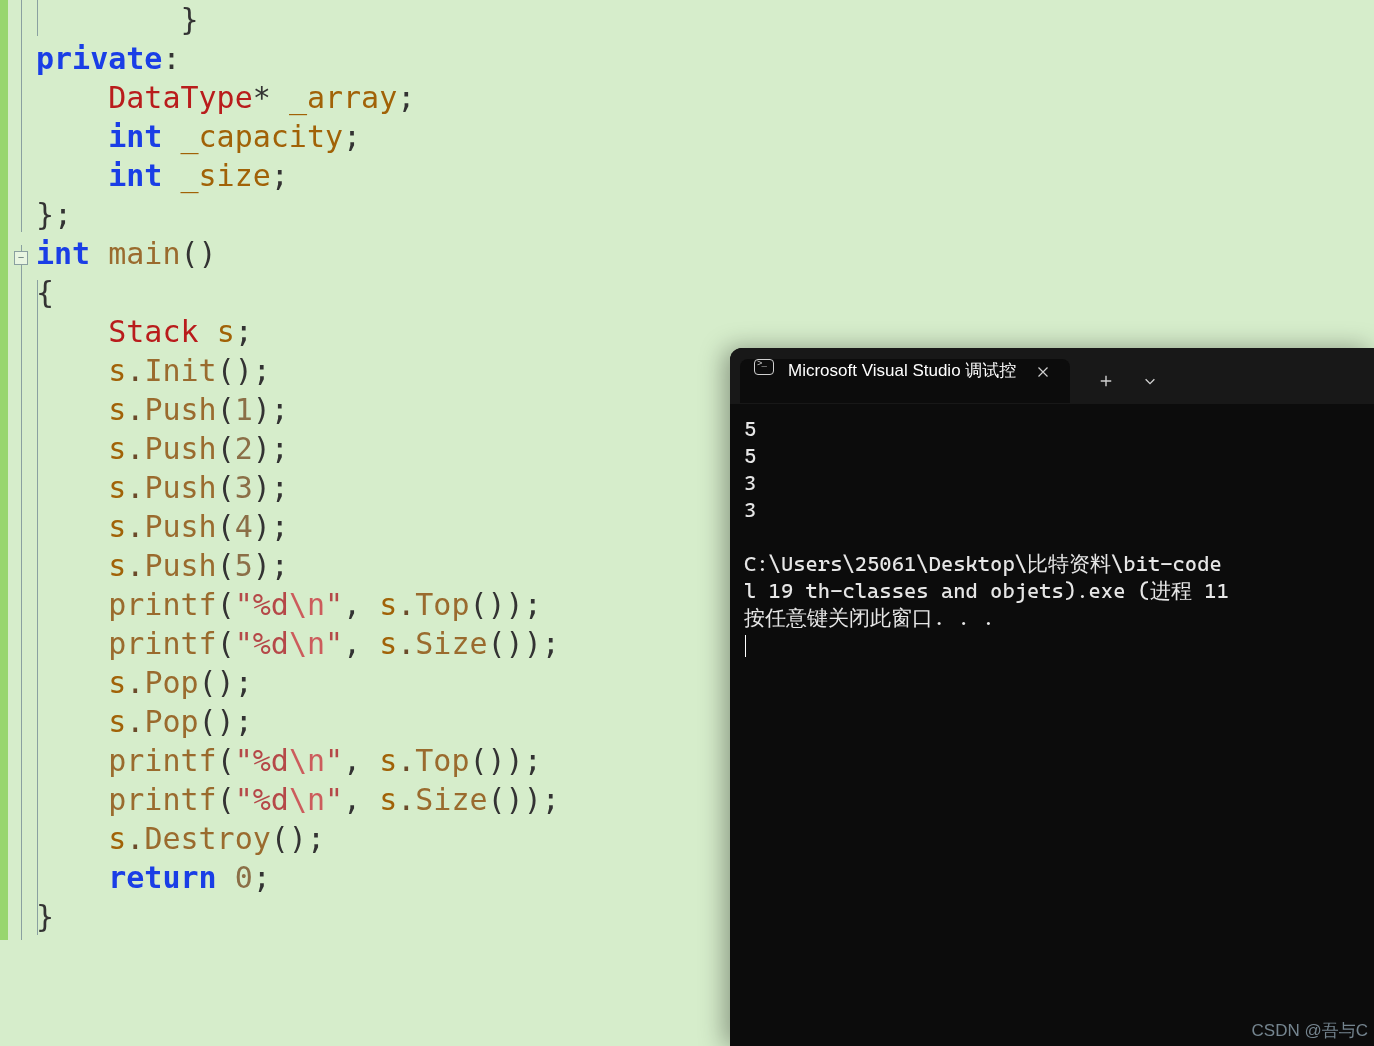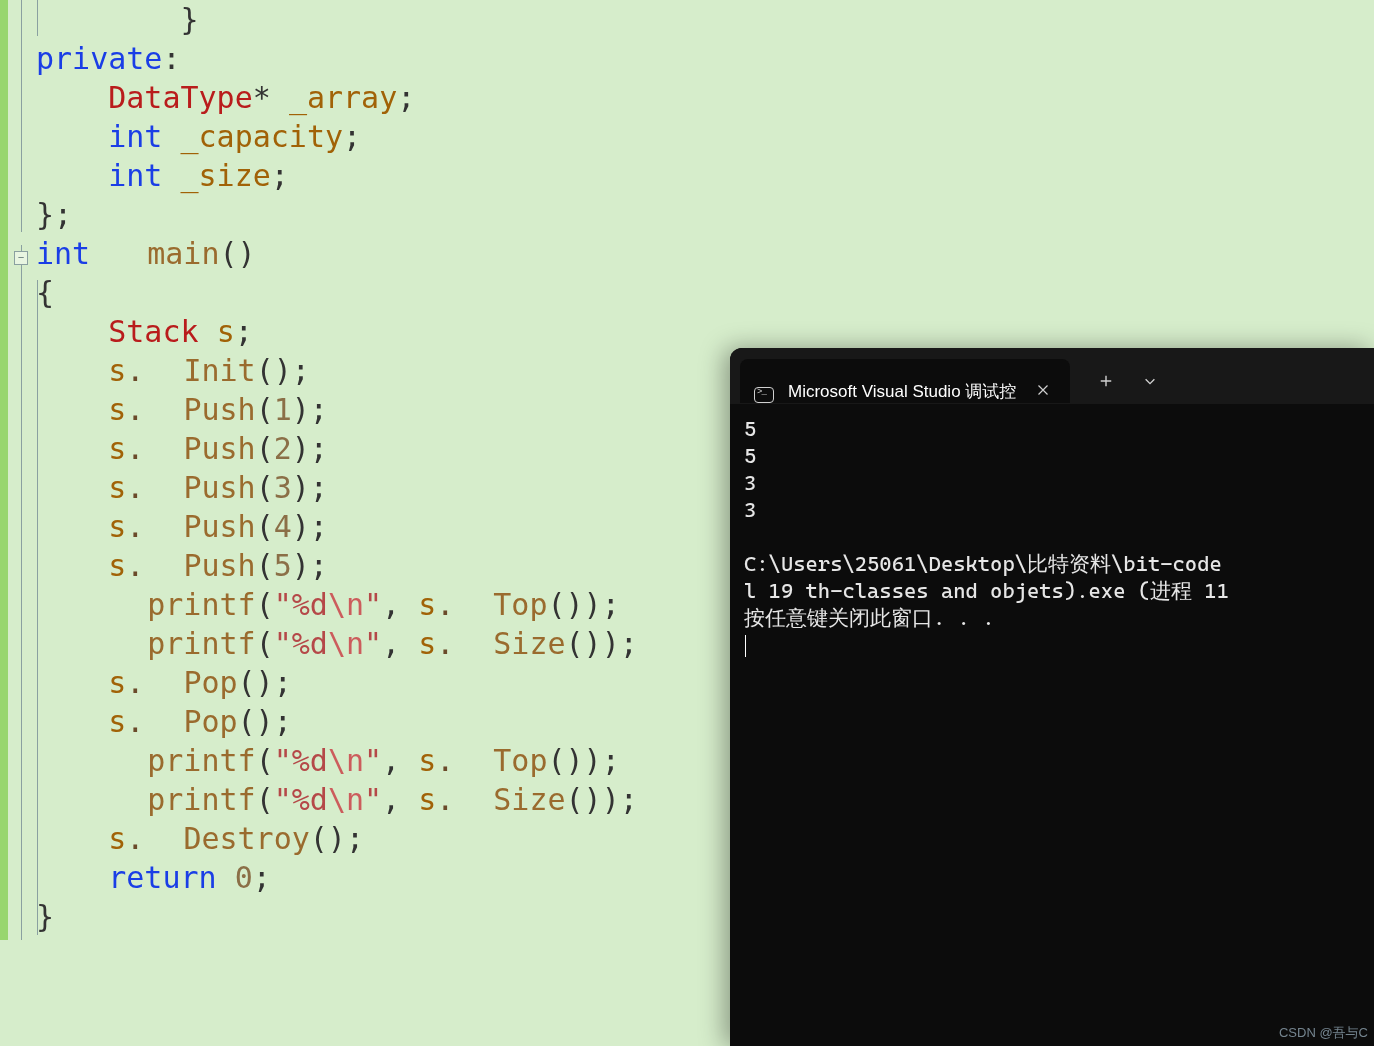--- a/index.html
+++ b/index.html
@@ -64,23 +64,23 @@
   }
   .code {
     position: absolute;
     left: 36px; top: 0;
     width: 1200px;
     font-size: 30px;
     line-height: 39px;
     white-space: pre;
     color: #333;
   }
-  .kw { color: #1a3ee6; }
+  .kw { color: #1a3ee6; font-weight: bold; }
   .typeuser { color: #b91c1c; }
-  .method { color: #9a6b2e; margin-left: 39px; }
+  .method { color: #9a6b2e; }
   .punct { color: #333; }
   .op { color: #6b4a2a; }
   .num { color: #8b6f47; }
   .str { color: #b54848; }
   .esc { color: #cc5c5c; }
   .var { color: #a16207; }
 
   .terminal {
     position: absolute;
     left: 730px; top: 348px;
@@ -95,21 +95,21 @@
   .term-header {
     height: 56px;
     background: #181818;
     display: flex;
     align-items: center;
     padding-left: 10px;
     padding-top: 10px;
   }
   .tab {
     display: flex;
-    align-items: flex-end;
+    align-items: flex-start;
     background: #0c0c0c;
     height: 44px;
     border-radius: 8px 8px 0 0;
     padding: 0 14px;
     gap: 14px;
     max-width: 330px;
   }
   .tab-icon {
     width: 20px; height: 16px;
     border: 1.5px solid #d0d0d0;
@@ -169,21 +169,21 @@
     width: 1px; height: 22px;
     background: #fff;
     vertical-align: text-bottom;
     margin-left: 1px;
   }
 
   .watermark {
     position: absolute;
     right: 6px; bottom: 4px;
     font-family: "Segoe UI", sans-serif;
-    font-size: 13px;
+    font-size: 17px;
     color: #8ea2af;
     opacity: 0.8;
   }
 </style>
 </head>
 <body>
 
 <div class="editor">
   <div class="left-gutter-bar"></div>
   <div class="fold-gutter">

